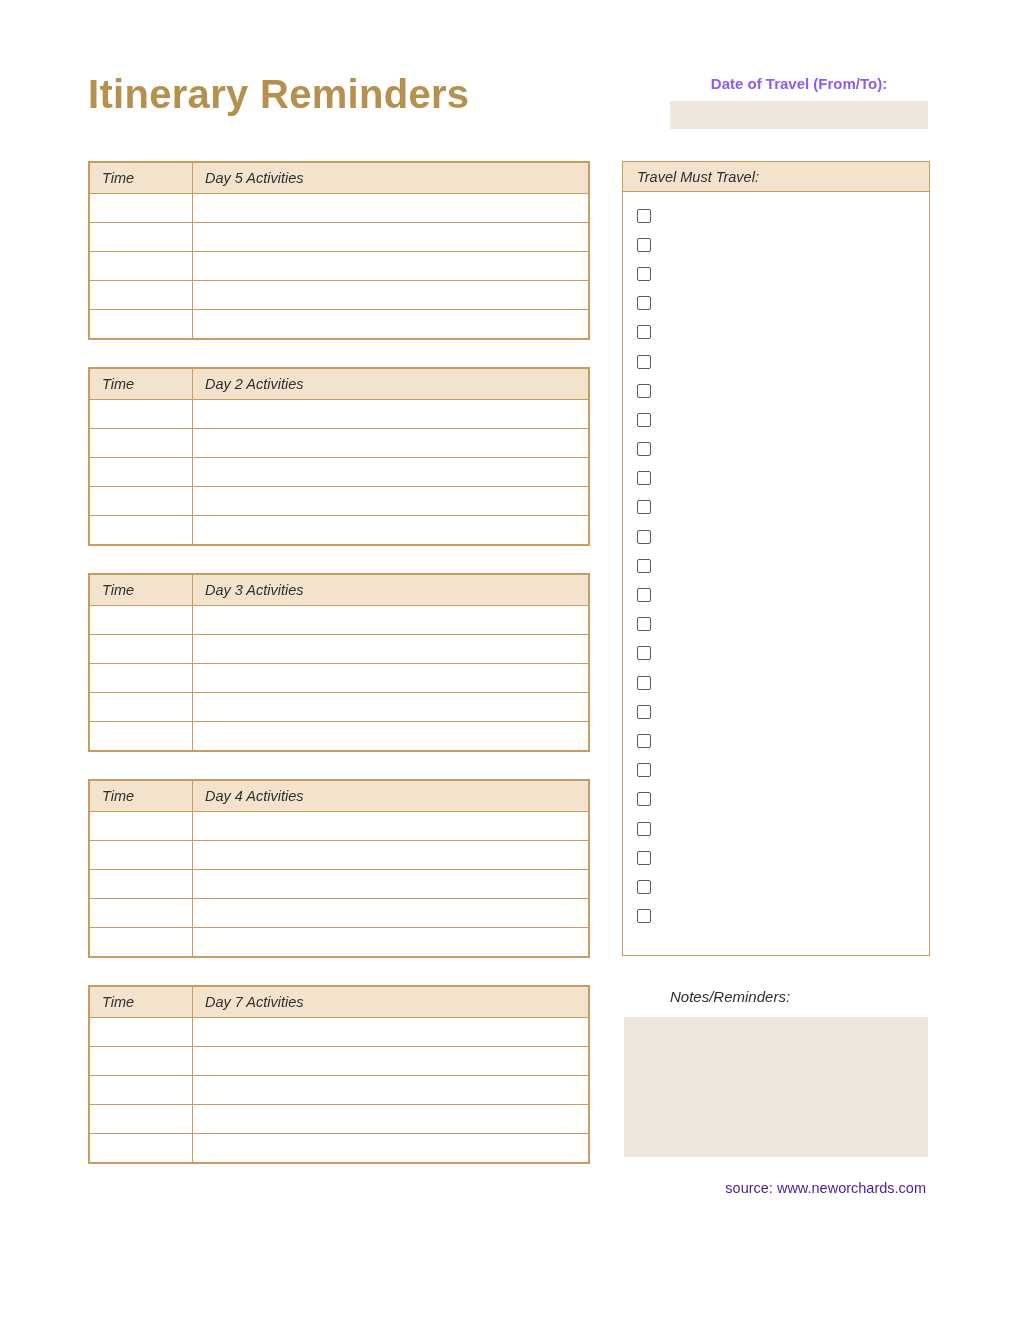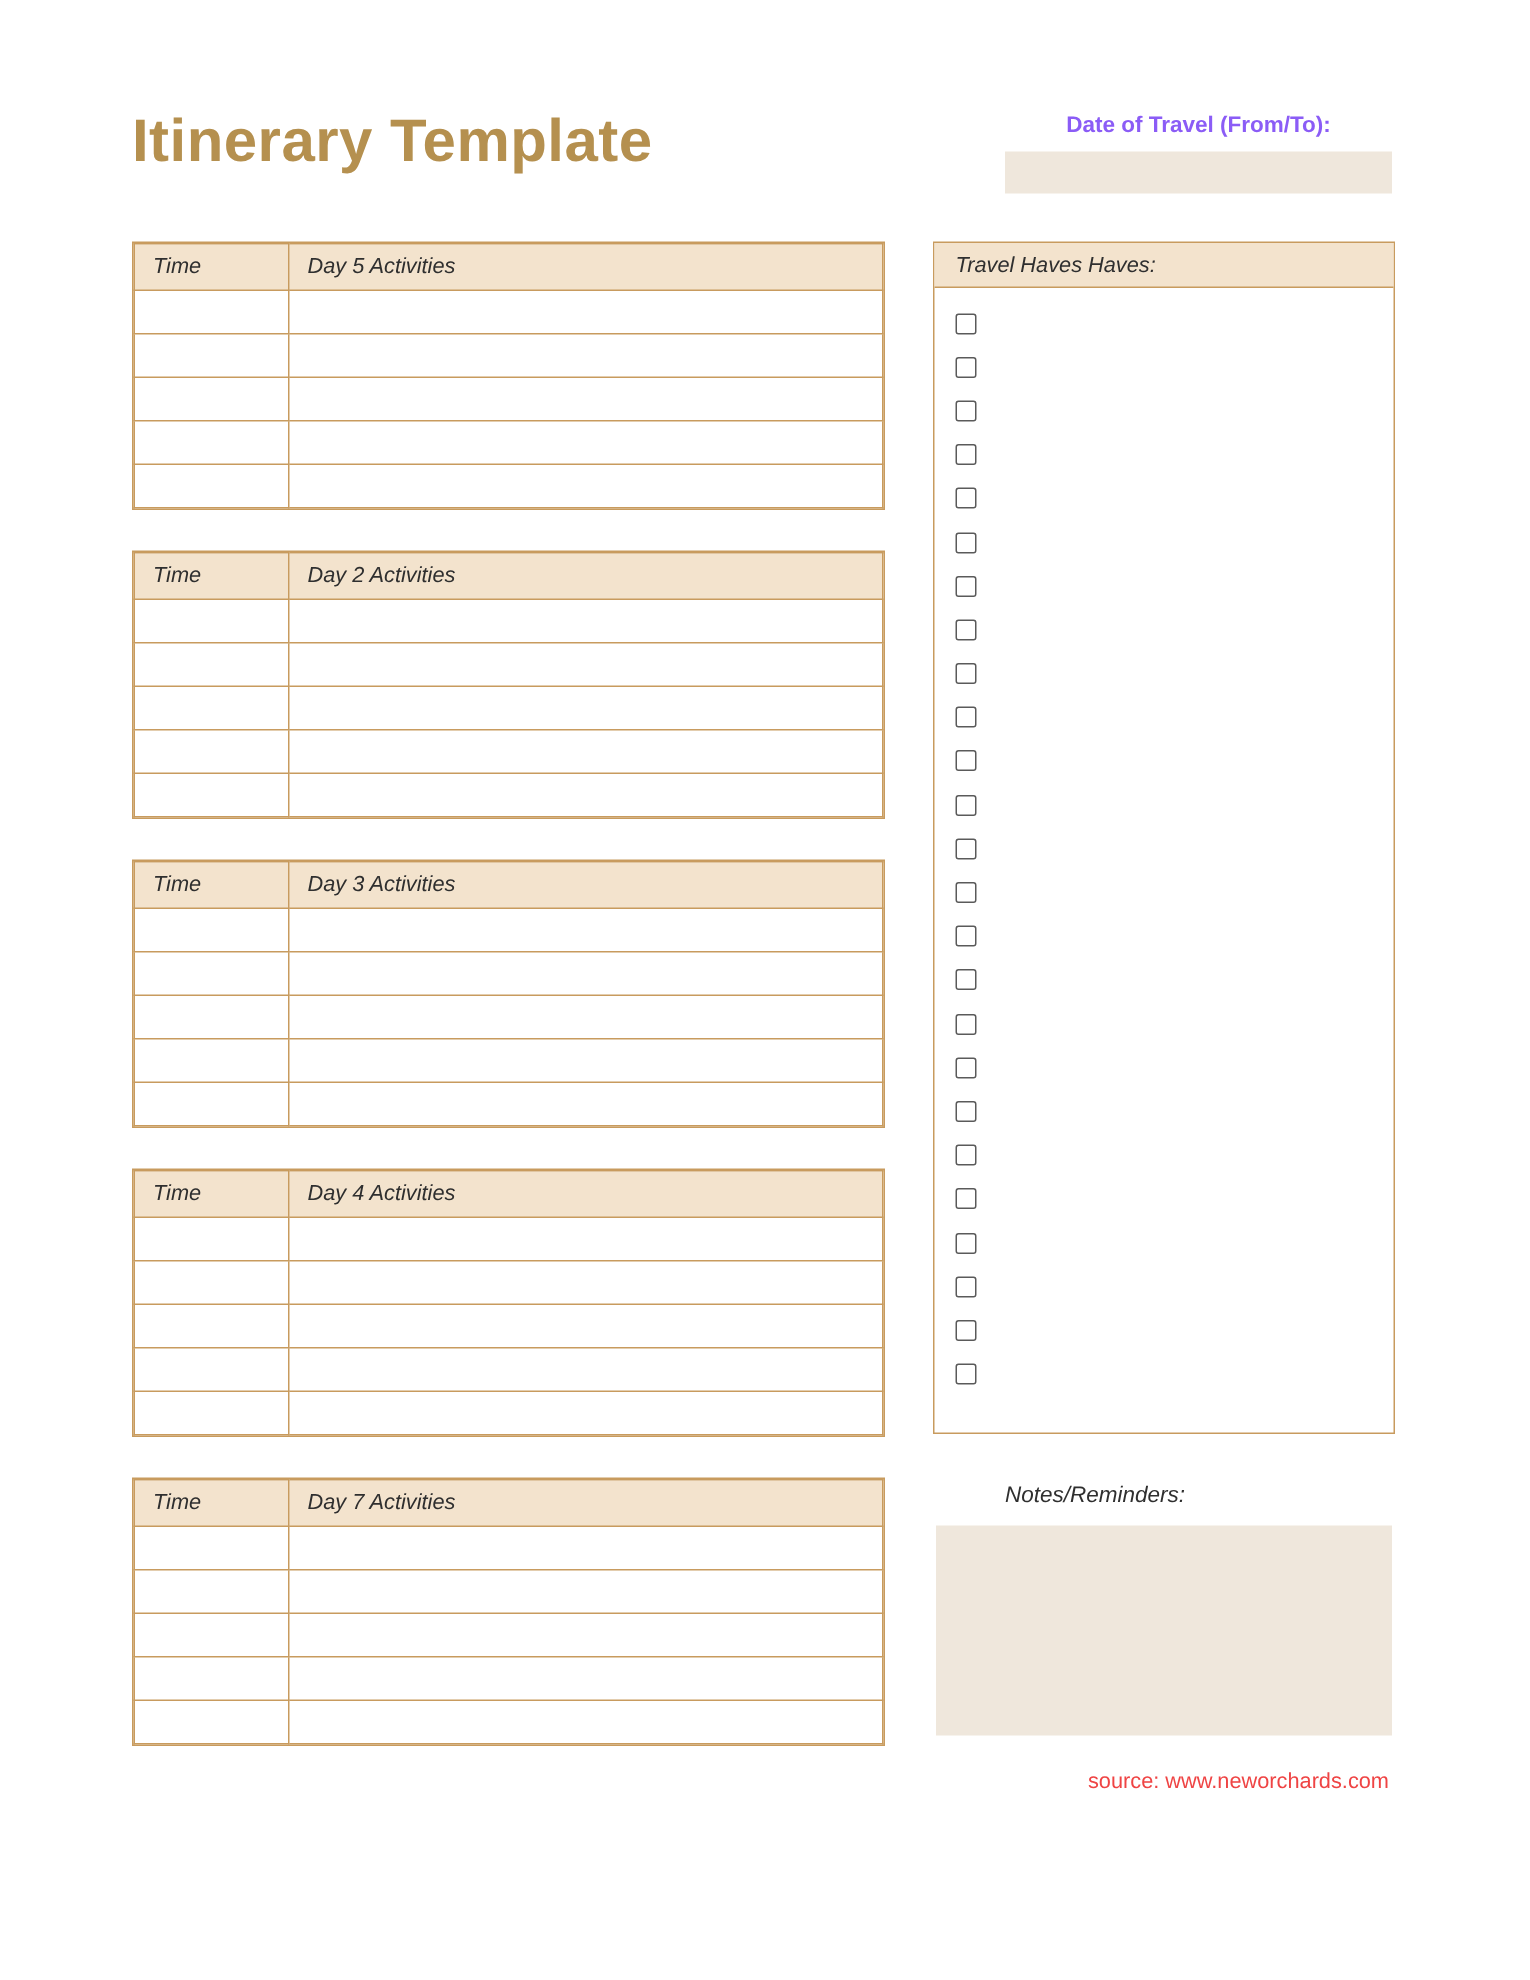--- a/index.html
+++ b/index.html
@@ -143,29 +143,29 @@
   }
 
   
   .source {
     position: absolute;
     left: 0;
     top: 1180px;
     width: 926px;
     text-align: right;
     font-size: 14.5px;
-    color: #ef4444;
+    color: #4c1d95;
   }
 </style>
 </head>
 <body>
 
 <div class="page">
 
-  <div class="title">Itinerary Template</div>
+  <div class="title">Itinerary Reminders</div>
 
   <div class="date-label">Date of Travel (From/To):</div>
   <div class="date-box"></div>
 
   <div id="day-tables-host">
       <div class="day-table" style="top: 161px;">
         <table>
           <thead>
             <tr>
               <th class="col-time">Time</th>
@@ -320,21 +320,21 @@
             <tr>
               <td class="col-time"></td>
               <td></td>
             </tr>
           </tbody>
         </table>
       </div>
     </div>
 
   <div class="musthaves">
-    <div class="musthaves-header">Travel Haves Haves:</div>
+    <div class="musthaves-header">Travel Must Travel:</div>
     <div class="checklist" id="checklist-host">
         <div class="check-row">
           <span class="checkbox"></span>
           <span></span>
         </div>
         <div class="check-row">
           <span class="checkbox"></span>
           <span></span>
         </div>
         <div class="check-row">

